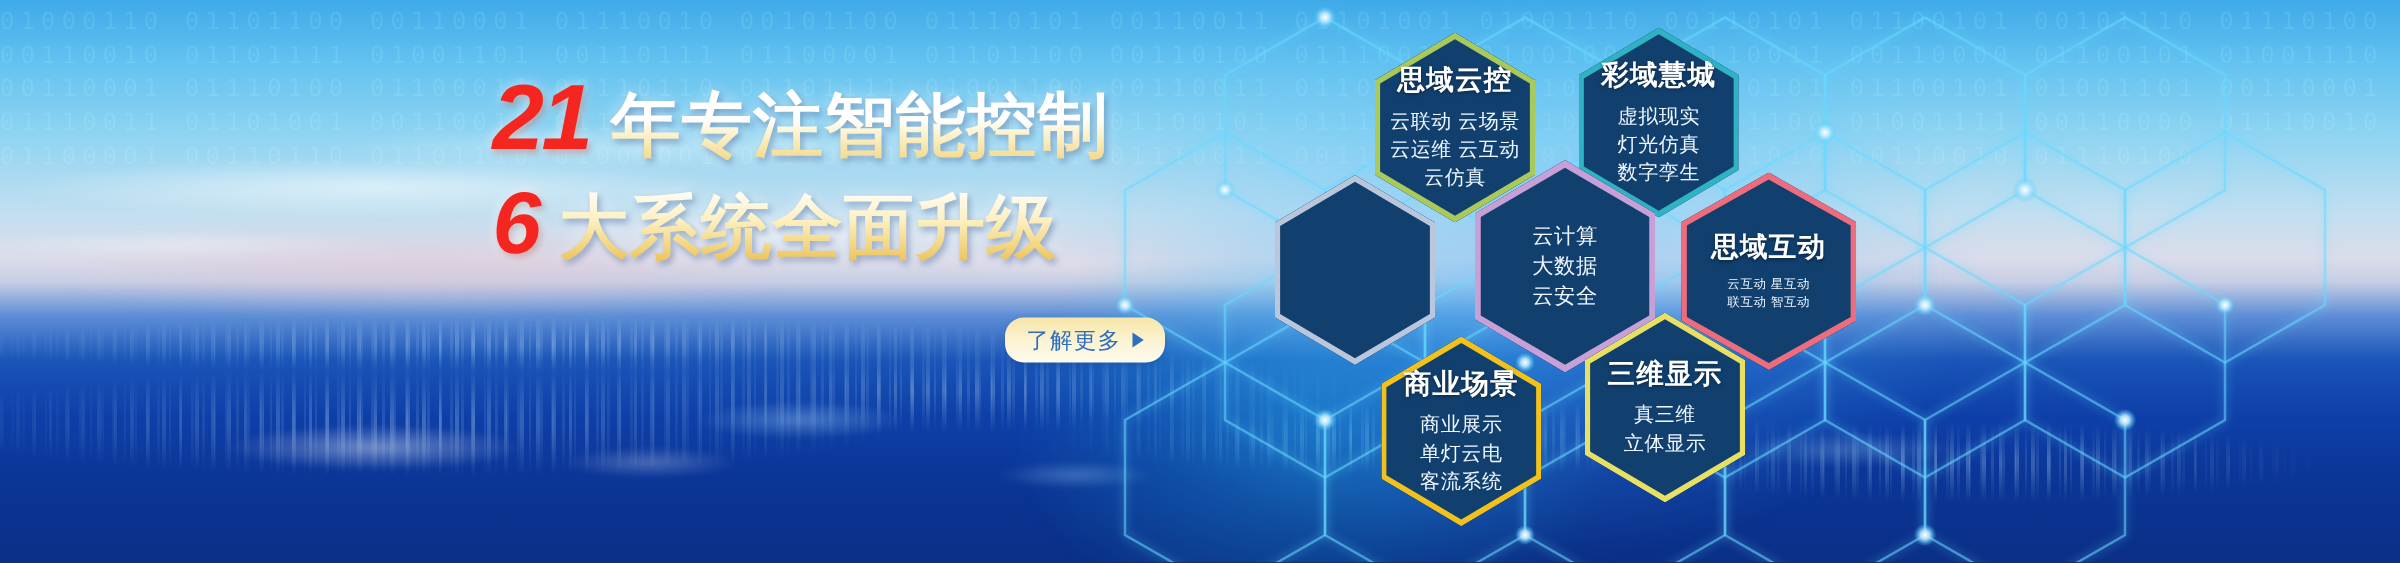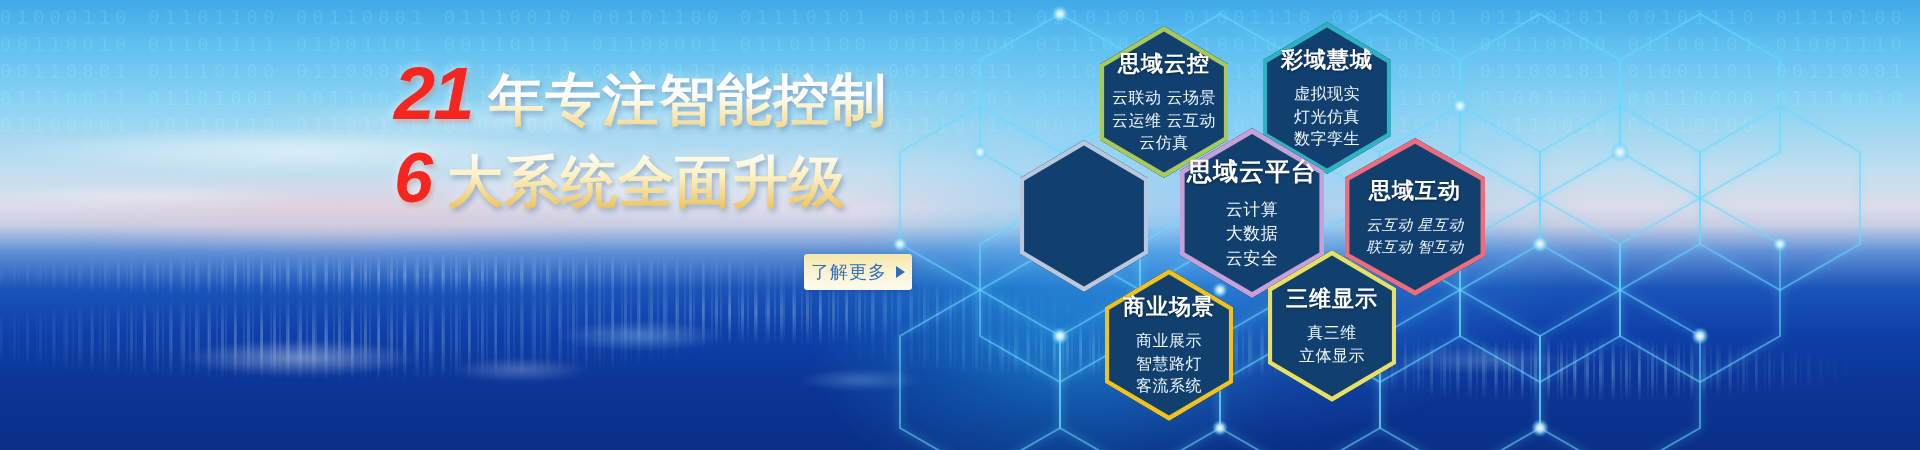--- a/index.html
+++ b/index.html
@@ -134,24 +134,24 @@
     line-height:1.02;
   }
   .hl-txt.gold{
     background:linear-gradient(180deg,#fffdf4 0%,#fdf0c2 40%,#f6dd93 66%,#ecc259 100%);
     -webkit-background-clip:text; background-clip:text;
   }
 
   
   .cta{
     position:absolute; left:804px; top:254px;
-    width:108px; height:36px;
+    width:128px; height:36px;
     display:flex; align-items:center; justify-content:center; gap:9px;
     background:linear-gradient(180deg,#f6e6a8 0%,#fbf2cf 48%,#fdfbf0 100%);
-    border-radius:3px;
+    border-radius:15px;
     box-shadow:0 2px 5px rgba(20,60,120,.28);
     cursor:pointer;
   }
   .cta-label{
     font-size:18px; color:#2f6fbe; letter-spacing:1px; font-weight:500;
   }
   .cta-arrow{
     width:0;height:0;
     border-left:9px solid #2f6fbe;
     border-top:6px solid transparent;
@@ -197,21 +197,21 @@
   .hex.lg{ width:144px; height:170px; }
   .hex.lg .title{ font-size:25px; margin-bottom:10px; }
   .hex.lg .items{ font-size:17px; line-height:1.42; }
 
   .hex.md{ width:128px; height:152px; }
   .hex.md .title{ font-size:22px; margin-bottom:8px; }
   .hex.md .items{ font-size:16px; line-height:1.42; }
 
   .hex.wide{ width:140px; height:158px; }
   .hex.wide .title{ font-size:22px; margin-bottom:8px; }
-  .hex.wide .items{ font-size:15px; line-height:1.46;font-style:italic; }
+  .hex.wide .items{ font-size:10px; line-height:1.46; }
 </style>
 </head>
 <body>
 
 <div id="banner">
 
   <div class="bg-sky"></div>
   <div class="bg-clouds"></div>
   <div class="bg-haze"></div>
   <div class="bg-city"></div>
@@ -325,21 +325,20 @@
 
     <div class="hex md" style="left:1020px; top:140px; --bc:#b9c6dc;">
       <div class="shape"></div>
       <div class="ring"></div>
     </div>
 
     <div class="hex lg" style="left:1180px; top:128px; --bc:#c8a0d8;">
       <div class="shape"></div>
       <div class="ring"></div>
       <div class="body">
-        <div class="title">思域云平台</div>
         <div class="items">
           <div>云计算</div>
           <div>大数据</div>
           <div>云安全</div>
         </div>
       </div>
     </div>
 
     <div class="hex wide" style="left:1345px; top:138px; --bc:#ef6b7e;">
       <div class="shape"></div>
@@ -353,21 +352,21 @@
       </div>
     </div>
 
     <div class="hex md" style="left:1105px; top:269px; --bc:#f2c11c;">
       <div class="shape"></div>
       <div class="ring"></div>
       <div class="body">
         <div class="title">商业场景</div>
         <div class="items">
           <div>商业展示</div>
-          <div>智慧路灯</div>
+          <div>单灯云电</div>
           <div>客流系统</div>
         </div>
       </div>
     </div>
 
     <div class="hex md" style="left:1268px; top:250px; --bc:#e8e063;">
       <div class="shape"></div>
       <div class="ring"></div>
       <div class="body">
         <div class="title">三维显示</div>

